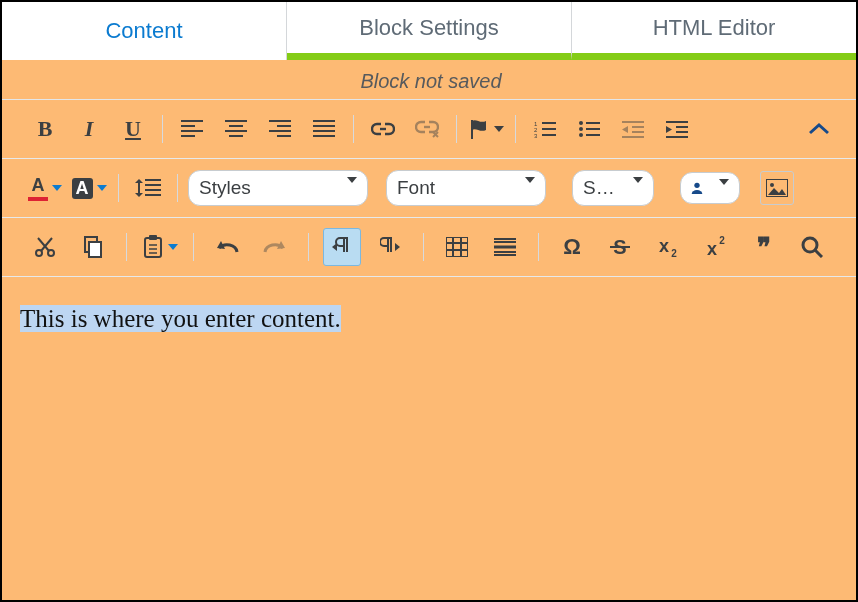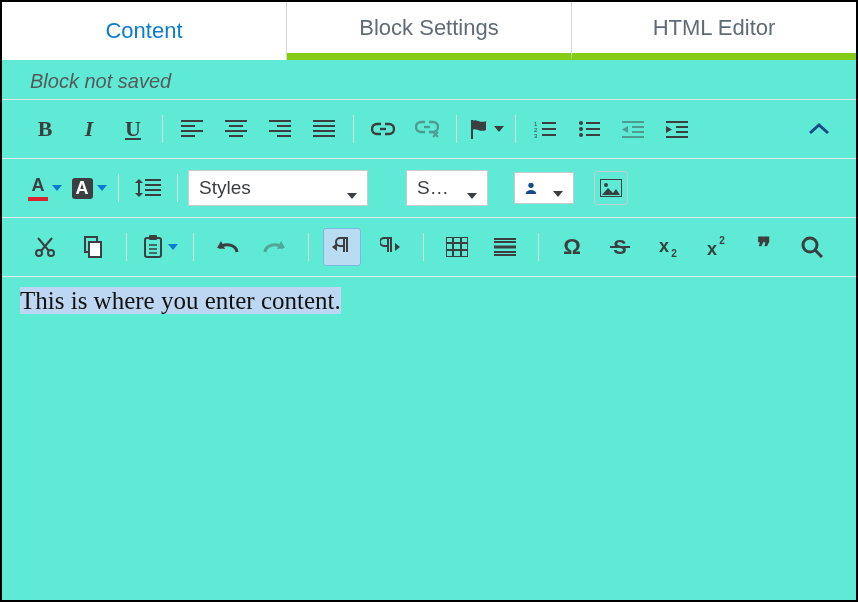--- a/index.html
+++ b/index.html
@@ -1,37 +1,37 @@
 <!DOCTYPE html>
 <html><head>
 <meta charset="utf-8">
 <style>
   * { box-sizing: border-box; margin: 0; padding: 0; }
   body { font-family: -apple-system, BlinkMacSystemFont, "Segoe UI", Arial, sans-serif; background: #fff; }
-  .frame { width: 858px; height: 602px; border: 2px solid #000; position: relative; background: #5eead4; }
+  .frame { width: 858px; height: 602px; border: 2px solid #000; position: relative; background: #fdba74; }
   .tabs { display: flex; align-items: stretch; height: 58px; }
   .tab { flex: 1; display: flex; align-items: center; justify-content: center; font-size: 22px; color: #5f6b76; border-bottom: 7px solid #84cc16; border-right: 1px solid #d4d7da; cursor: pointer; background: #fff; }
   .tab.active { color: #0b7bd0; font-weight: 500; border-bottom: none; }
   .tab:last-child { border-right: none; text-align: right; }
-  .statusrow { display: flex; justify-content: space-between; align-items: center; padding: 10px 24px 6px 28px; font-size: 20px; }
+  .statusrow { display: flex; justify-content: space-between; align-items: center; padding: 10px 24px 6px 28px; font-size: 20px; flex-direction: column; }
   .status-left { font-style: italic; color: #575a5d; }
   .status-right { color: #3a3f44; }
   .toolbar { border-top: 1px solid #e3e6e8; }
   .row { display: flex; align-items: center; padding: 10px 18px 10px 24px; gap: 6px; }
   .row + .row { border-top: 1px solid #e6e9eb; }
   .btn { width: 38px; height: 38px; display: flex; align-items: center; justify-content: center; color: #3b3f42; cursor: pointer; border-radius: 3px; }
   .btn.active { background: #b9dcf2; border: 1px solid #7bb8e0; }
   .sep { width: 1px; height: 28px; background: #d7dade; margin: 0 4px; }
   .dd { display: flex; align-items: center; gap: 4px; }
-  .select { display: flex; align-items: flex-end; justify-content: space-between; border: 1px solid #c7ccd0; border-radius: 0; padding: 6px 10px; font-size: 19px; color: #3b3f42; cursor: pointer; background: #fff; }
+  .select { display: flex; align-items: flex-start; justify-content: space-between; border: 1px solid #c7ccd0; border-radius: 12px; padding: 6px 10px; font-size: 19px; color: #3b3f42; cursor: pointer; background: #fff; }
   .select .caret { margin-left: 8px; }
   .caret { width: 0; height: 0; border-left: 5px solid transparent; border-right: 5px solid transparent; border-top: 6px solid #3b3f42; }
   .caret.blue { border-top-color: #0b7bd0; }
   .flex-spacer { flex: 1; }
-  .content-area { padding: 10px 18px; border-top: 1px solid #e6e9eb; }
+  .content-area { padding: 28px 18px; border-top: 1px solid #e6e9eb; }
   .content-text { font-family: Georgia, "Times New Roman", serif; font-size: 25px; color: #111; background: #bdd6f2; display: inline; }
   svg { display: block; }
   .txtbtn { font-family: Georgia, serif; font-weight: bold; font-size: 22px; }
   .txtbtn.it { font-style: italic; font-weight: bold; }
   .txtbtn.u { text-decoration: underline; }
   .fontcolor { display:flex; flex-direction:column; align-items:center; }
   .fontcolor .bar { width: 20px; height: 4px; background:#d23; margin-top:1px;}
   .bgcolor { background:#3b3f42; color:#fff; padding:0 4px; border-radius:3px; font-weight:bold; font-size:18px;}
 </style>
 </head>
@@ -211,20 +211,24 @@
               <line x1="4" y1="4" x2="4" y2="18" stroke="#3b3f42" stroke-width="2"></line>
             </g>
           </svg>
       </div>
       <div class="sep"></div>
       <div class="select" style="width:180px">
         <span>Styles</span>
           <span class="caret"></span>
       </div>
       <div style="width:6px"></div>
+      <div class="select" style="width:160px">
+        <span>Font</span>
+          <span class="caret"></span>
+      </div>
       <div style="width:14px"></div>
       <div class="select" style="width:82px">
         <span>S…</span>
           <span class="caret"></span>
       </div>
       <div style="width:14px"></div>
       <div class="select" style="width:60px;justify-content:center;gap:8px">
         <svg width="18" height="18" viewBox="0 0 18 18">
             <circle cx="9" cy="5" r="4" fill="#164a8a"></circle>
             <path d="M1 18 a8 6 0 0 1 16 0 Z" fill="#164a8a"></path>

